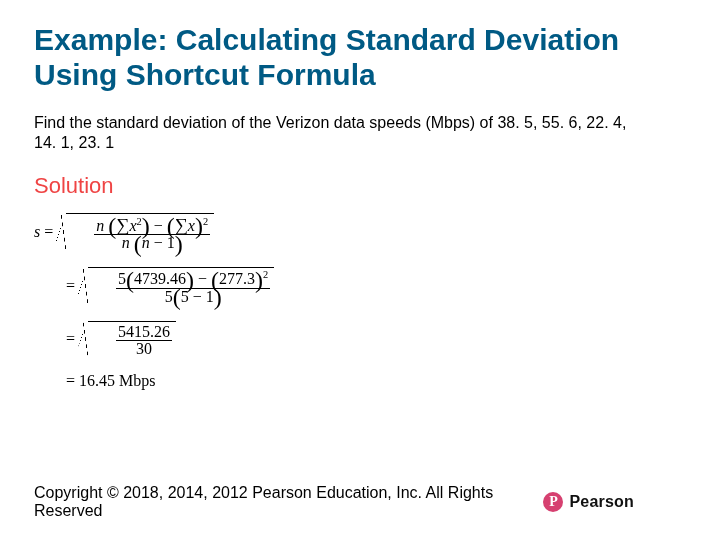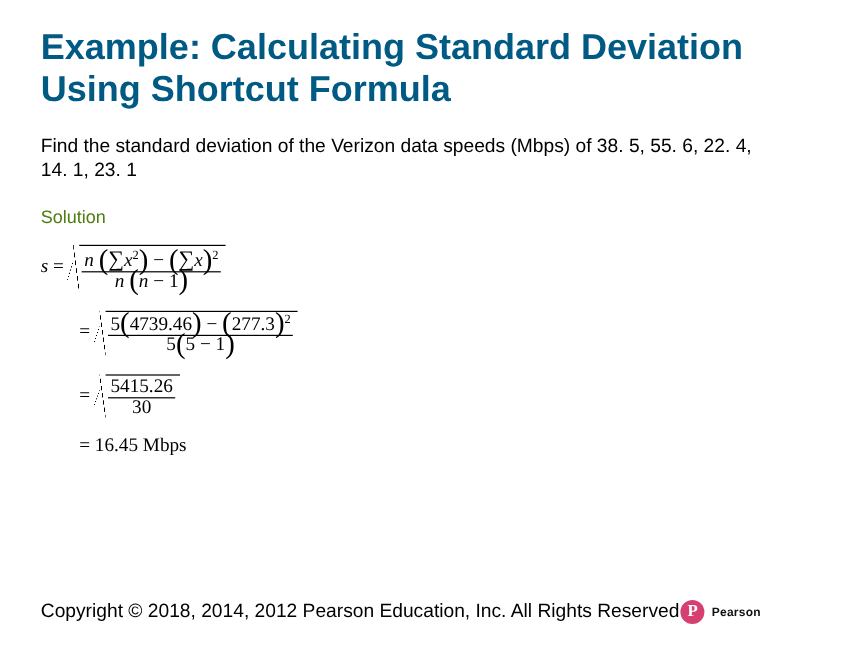--- a/index.html
+++ b/index.html
@@ -1,47 +1,47 @@
 <!DOCTYPE html>
 <html><head>
 <meta charset="utf-8">
 <style>
   * { margin: 0; padding: 0; box-sizing: border-box; }
   html, body { width: 720px; height: 540px; background: #fff; font-family: Arial, Helvetica, sans-serif; color: #000; }
   .slide { width: 668px; height: 540px; position: relative; padding: 22px 34px 0 34px; }
   .title { font-size: 30px; font-weight: bold; color: #005a84; line-height: 1.18; margin-bottom: 20px; }
   .prompt { font-size: 16px; color: #000; line-height: 1.25; margin-bottom: 20px; }
-  .solution-label { font-size: 15px; color: #4d7c0f; margin-bottom: 14px; }
+  .solution-label { font-size: 22px; color: #ef4444; margin-bottom: 14px; }
   .math-block { font-family: "Times New Roman", Times, serif; font-style: italic; font-size: 16px; color: #000; line-height: 1; }
   .math-block .eq-row { display: flex; align-items: center; margin: 8px 0 16px 0; position: relative; }
   .math-block .lhs { display: inline-block; min-width: 28px; text-align: right; margin-right: 2px; font-style: italic; }
   .math-block .lhs.first { min-width: 0; }
   .math-block .eqsign { margin: 0 3px 0 2px; font-style: normal; }
   .sqrt { display: flex; align-items: stretch; }
   .sqrt .surd { display:inline-block; position:relative; align-self: stretch; width: 10px; }
   .sqrt .surd::before {
     content: ""; position:absolute; left:0; top:0; bottom:0; width:10px;
     background:
       linear-gradient(to bottom right, transparent 48%, #000 49%, #000 51%, transparent 52%) 0 60%/5px 40% no-repeat,
       linear-gradient(to top right, transparent 47%, #000 48%, #000 52%, transparent 53%) 5px 0/5px 100% no-repeat;
   }
   .sqrt .radicand { border-top: 1px solid #000; padding: 2px 4px 0 2px; display: flex; align-items: center; }
-  .frac { display: inline-flex; flex-direction: column; align-items: center; }
+  .frac { display: inline-flex; flex-direction: column; align-items: center; margin-left: 26px; }
   .frac > .num, .frac > .den { padding: 0 2px; white-space: nowrap; }
   .frac > .num { border-bottom: 1px solid #000; }
   .upright { font-style: normal; }
   .sup { font-size: 0.65em; vertical-align: super; font-style: normal; }
   .paren-big { font-size: 1.5em; vertical-align: middle; line-height: 0; font-style: normal; position: relative; top: -1px;}
   .sum { font-size: 1.15em; font-style: normal; }
   .result-row { font-family: "Times New Roman", Times, serif; font-size: 16px; margin-top: 6px; }
   .footer { position: absolute; left: 34px; bottom: 20px; right: 34px; display: flex; align-items: center; justify-content: space-between; }
   .copyright { font-size: 16px; color: #000; }
   .pearson-logo { display: flex; align-items: center; gap: 6px; }
   .pearson-logo .p-circle { width: 20px; height: 20px; border-radius: 50%; background: #d64070; color: #fff; font-weight: bold; font-family: "Times New Roman", serif; font-size: 14px; display: flex; align-items: center; justify-content: center; }
-  .pearson-logo .p-text { font-size: 10px; color: #111; font-weight: 600; letter-spacing: 0.2px; }
+  .pearson-logo .p-text { font-size: 16px; color: #111; font-weight: 600; letter-spacing: 0.2px; }
 </style>
 </head>
 <body>
 
 <div class="slide">
   <h1 class="title">Example: Calculating Standard Deviation Using Shortcut Formula</h1>
   <p class="prompt">Find the standard deviation of the Verizon data speeds (Mbps) of 38. 5, 55. 6, 22. 4, 14. 1, 23. 1</p>
   <p class="solution-label">Solution</p>
 
   <div class="math-block">

